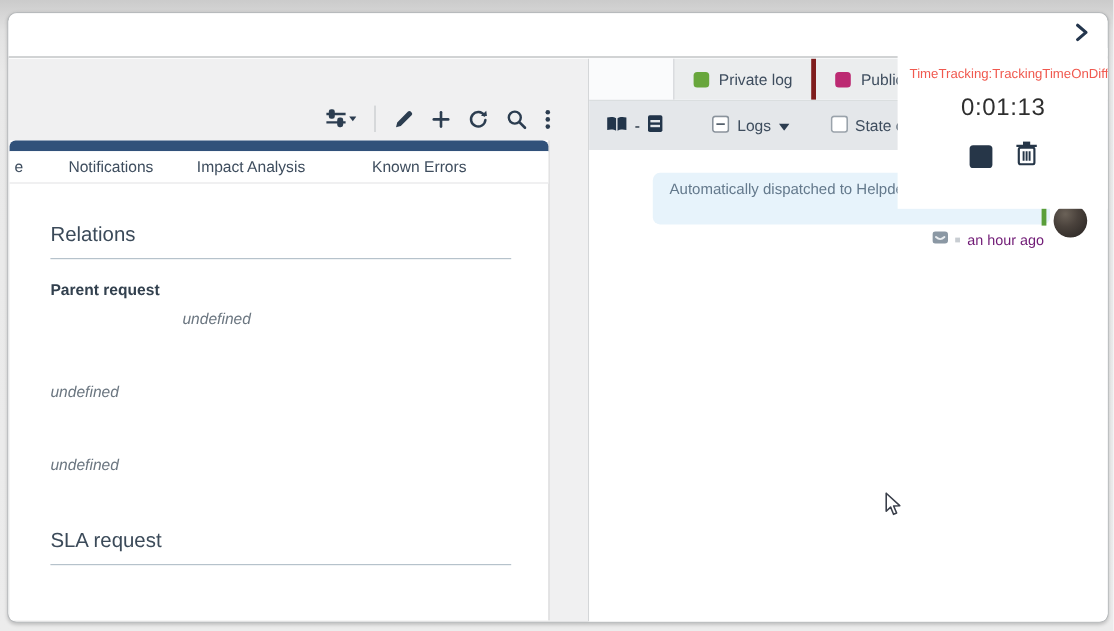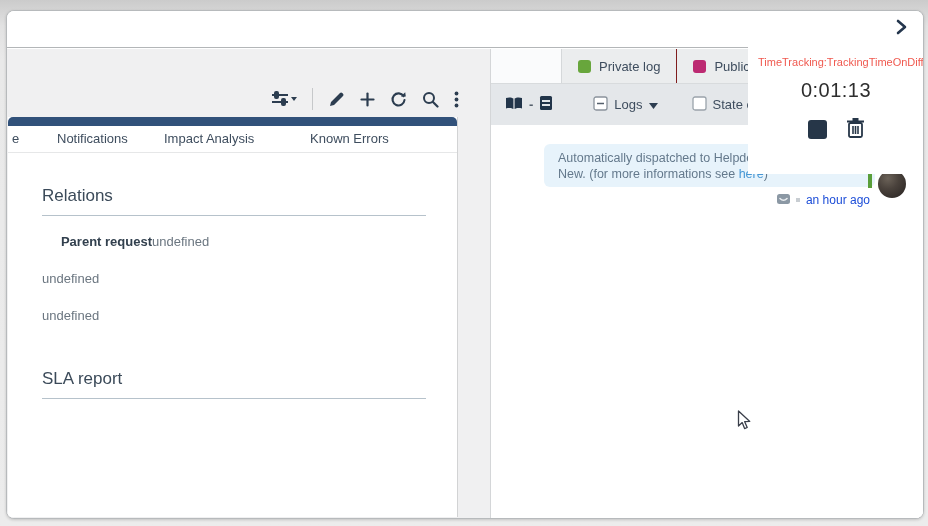--- a/index.html
+++ b/index.html
@@ -21,49 +21,49 @@
   .tb-divider { width:1px; height:22px; background:#c6c8ca; }
   .left-card { position:absolute; left:1px; top:68px; width:450px; bottom:1px;
                background:#fff; border-right:1px solid #d2d3d4; }
   .card-topbar { height:9px; background:#31517a; border-radius:5px 5px 0 0; }
   .lp-tabs { position:relative; height:27px; border-bottom:1px solid #e6e7e8; background:#fff; }
   .lp-tab { position:absolute; top:5px; font-size:13px; color:#3e4d5e; cursor:pointer; white-space:nowrap; }
   .lp-content { padding:0 31px 0 34px; }
   .section-title { font-size:17px; font-weight:400; color:#3b4a59; margin-top:33px; margin-bottom:9px; }
   .section-title.second { margin-top:44px; }
   .lp-hr { border:none; border-top:1px solid #b6c2cb; margin:0 0 17px 0; }
-  .field-row { display:flex; margin-bottom:19px;text-align:right; }
+  .field-row { display:flex; margin-bottom:19px; }
   .field-label { width:110px; flex:0 0 110px; font-size:13px; font-weight:700; color:#32404e; line-height:18px; }
-  .field-value { font-size:13px; color:#6b7680; line-height:18px; }
+  .field-value { font-size:13px; font-style:italic; color:#6b7680; line-height:18px;margin-top:24px; }
 
   
   .right-card { position:absolute; left:483px; top:0; right:0; bottom:0; background:#fff;
                 border-left:1px solid #d4d6d8; }
   .rp-tabs { position:relative; height:34px; background:#fafbfc; }
   .rp-tabs-block { position:absolute; left:70px; top:0; right:0; height:34px; background:#ebedee;
                    border-left:1px solid #d5d8da; display:flex; }
   .rp-tab { display:flex; align-items:center; gap:8px; padding:0 16px; font-size:13px; color:#3e4d5e;
             cursor:pointer; white-space:nowrap; }
-  .rp-tab.active { border-right:1px solid #7f1d1d; }
+  .rp-tab.active { border-right:4px solid #7f1d1d; }
   .swatch { width:13px; height:13px; border-radius:3px; flex:0 0 13px; }
   .rp-toolbar { height:42px; background:#e4e7ea; border-top:1px solid #d8dbdd;
                 display:flex; align-items:center; font-size:13px; color:#3e4d5e; }
   .rp-toolbar .grp { display:flex; align-items:center; gap:6px; }
   .rp-content { position:relative; height:calc(100% - 76px); background:#fff; }
   .bubble { position:absolute; left:53px; top:19px; width:331px; height:43px; background:#e7f3fb;
             border-radius:6px; padding:6px 14px; font-size:12.5px; line-height:16px; color:#64798c;
             white-space:nowrap; overflow:hidden; }
   .bubble a { color:#4596d4; text-decoration:none; cursor:pointer; }
   .log-indicator { position:absolute; left:377px; top:48px; width:4px; height:15px; background:#5a9e3a; }
   .avatar { position:absolute; right:17px; top:45px; width:28px; height:28px; border-radius:50%;
             background:radial-gradient(circle at 35% 30%, #6b6258 0%, #4a423c 40%, #262220 100%);
             z-index:1; }
   .meta-row { position:absolute; top:66px; right:53px; display:flex; align-items:center; gap:6px; }
   .meta-square { width:4px; height:4px; background:#c8cdd2; }
-  .timestamp { font-size:12px; color:#1d4ed8; }
+  .timestamp { font-size:12px; color:#701a75; }
 
   
   .tracker { position:absolute; left:741px; top:29px; width:176px; height:134px; background:#fff;
              z-index:40; overflow:hidden; text-align:center; }
   .tracker-title { margin-top:16px; padding-left:10px; text-align:left; font-size:11px; color:#f0594f;
                    white-space:nowrap; overflow:hidden; }
   .tracker-ref { margin-top:11px; font-size:20px; color:#f0594f; letter-spacing:1.5px; }
   .tracker-time { margin-top:11px; font-size:20px; color:#2e2e2e; letter-spacing:0.5px; }
   .tracker-actions { margin-top:15px; display:flex; justify-content:center; align-items:center; gap:19px; }
   .stop-btn { width:19px; height:19px; background:#263648; border-radius:3px; cursor:pointer; }
@@ -149,21 +149,21 @@
           <div class="field-row">
             <span class="field-label">Parent request</span>
             <span class="field-value">undefined</span>
           </div>
           <div class="field-row">
             <span class="field-value">undefined</span>
           </div>
           <div class="field-row">
             <span class="field-value">undefined</span>
           </div>
-          <div class="section-title second">SLA report</div>
+          <div class="section-title second">SLA request</div>
           <hr class="lp-hr">
         </div>
       </div>
 
       <div class="right-card">
         <div class="rp-tabs">
           <div class="rp-tabs-block">
             <div class="rp-tab active">
               <span class="swatch" style="background: rgb(104, 166, 60);"></span>
               <span>Private log</span>
@@ -212,21 +212,20 @@
                   <rect x="1" y="1" width="13" height="13" rx="2" fill="#fff" stroke="#9aa3ab" stroke-width="1.3"></rect>
                 </svg>
             </span>
             <span>State change</span>
           </div>
         </div>
 
         <div class="rp-content">
           <div class="bubble">
             <div>Automatically dispatched to Helpdes</div>
-            <div><span>New. (for more informations see </span><a>here</a><span>)</span></div>
           </div>
           <div class="log-indicator"></div>
           <div class="avatar"></div>
           <div class="meta-row">
             <span>
               <svg width="13" height="12" viewBox="0 0 13 12">
                   <rect x="0" y="1" width="13" height="10" rx="2.5" fill="#8b98a4"></rect>
                   <path d="M3 5.5 Q6.5 9 10 5.5" fill="none" stroke="#e9edf0" stroke-width="1.6" stroke-linecap="round"></path>
                 </svg>
             </span>

